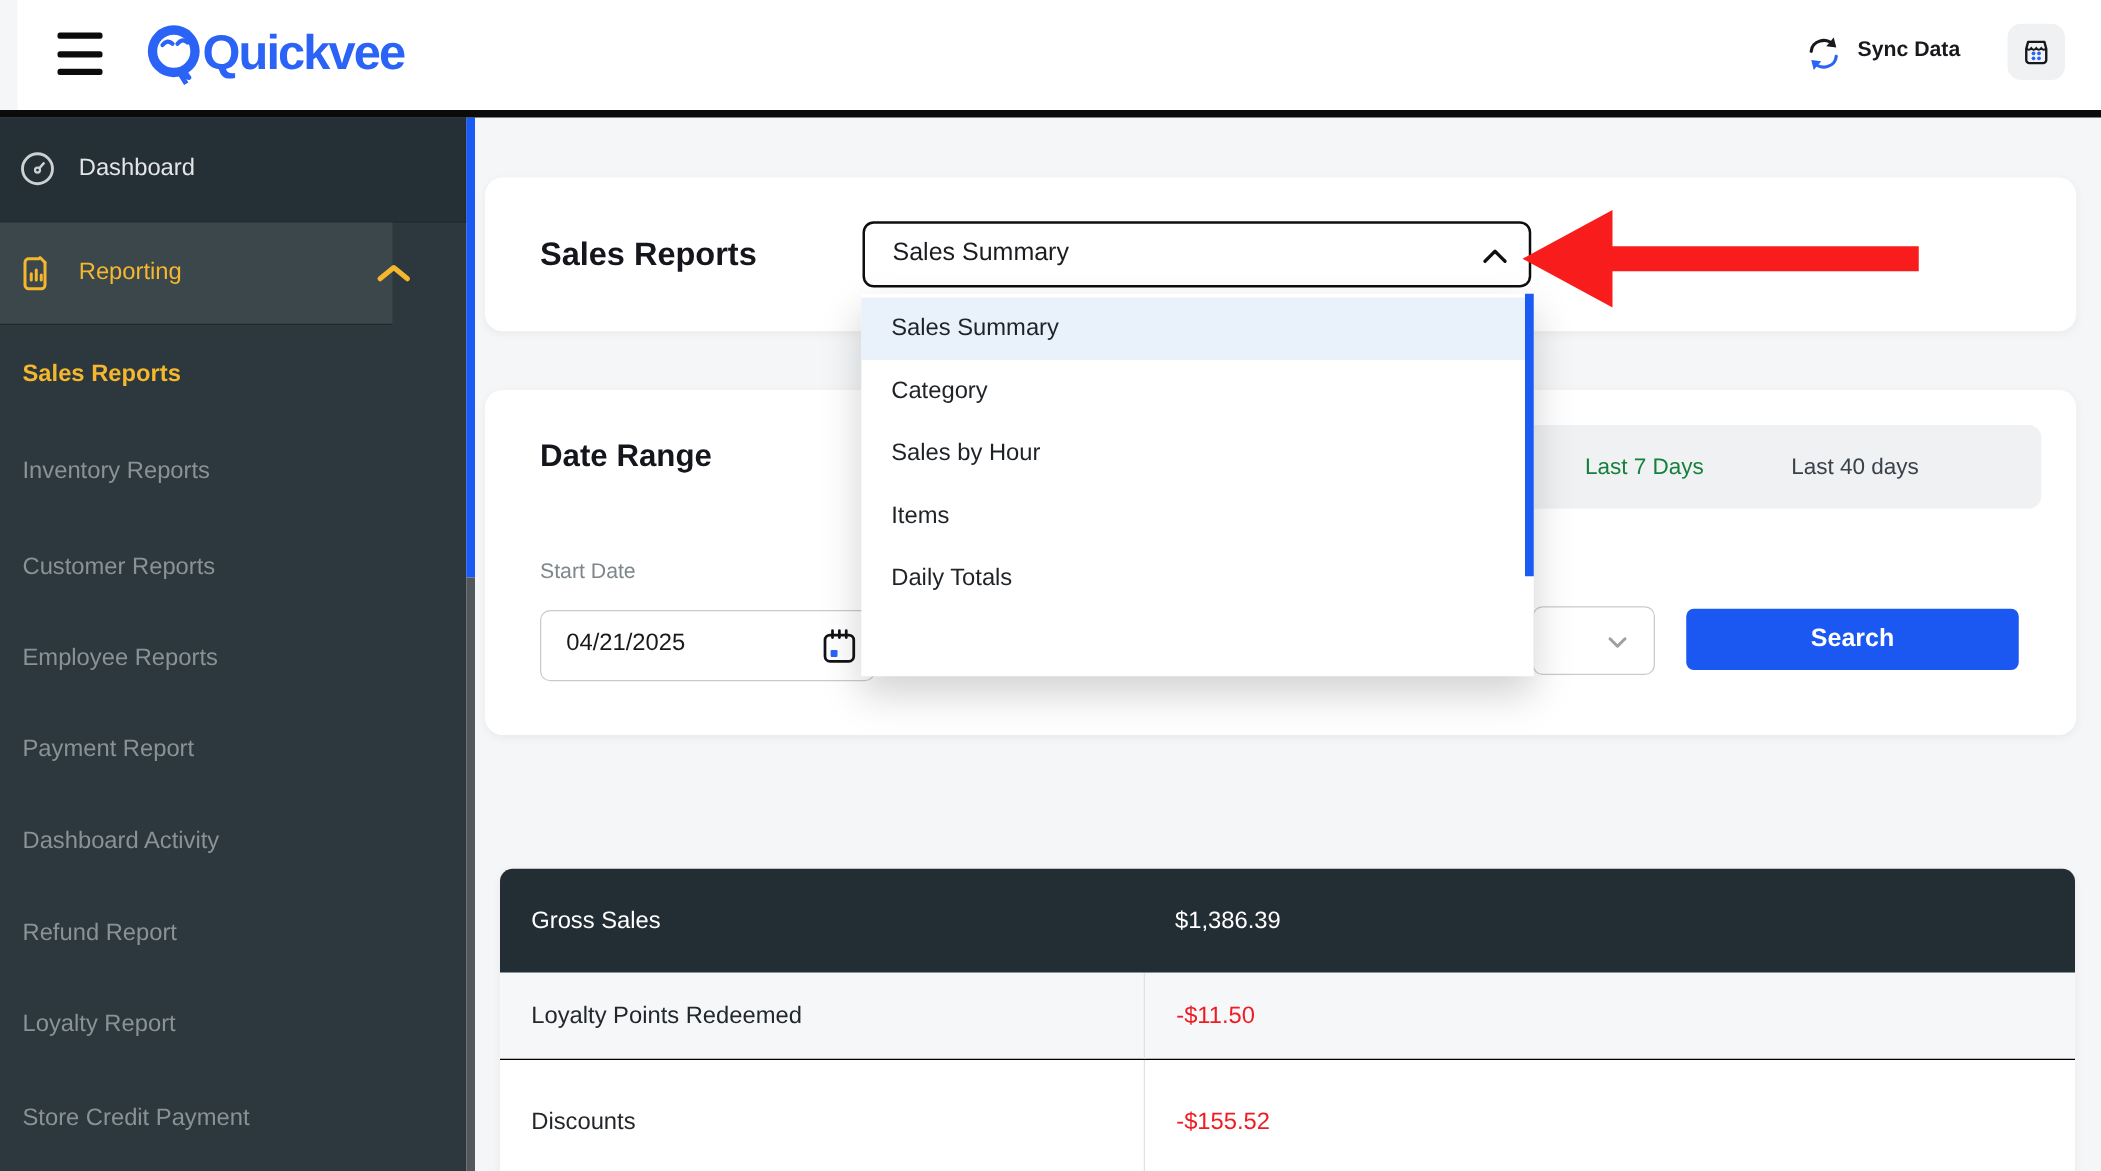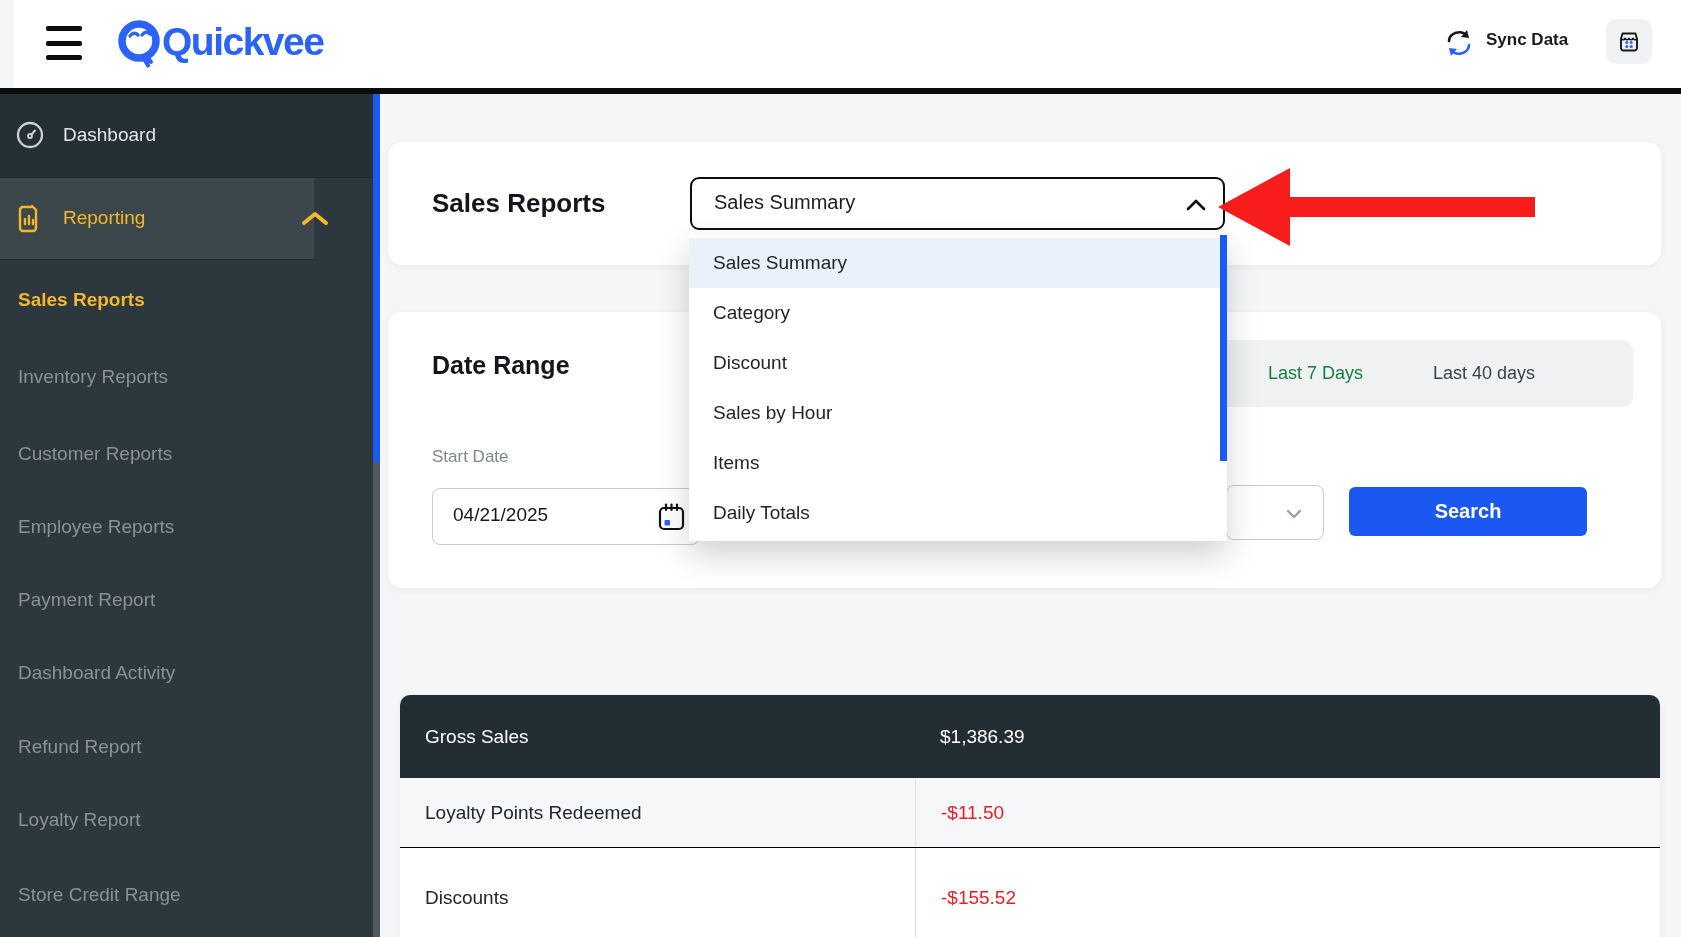--- a/index.html
+++ b/index.html
@@ -58,21 +58,21 @@
   .dr-title { position:absolute; left:432px; top:351px; font-size:25px; font-weight:bold; color:#15161c; z-index:2; }
   .quick-pill { position:absolute; left:1000px; top:340px; width:633px; height:67px; background:#f0f1f3; border-radius:10px; z-index:2; }
   .quick-7 { position:absolute; left:1268px; top:363px; font-size:18px; color:#15803d; z-index:3; cursor:pointer; }
   .quick-30 { position:absolute; left:1433px; top:363px; font-size:18px; color:#39424a; z-index:3; cursor:pointer; }
   .start-label { position:absolute; left:432px; top:447px; font-size:17px; color:#7e878b; z-index:2; }
   .date-input { position:absolute; left:432px; top:488px; width:268px; height:57px; background:#fff; border:1.5px solid #c7cbcd; border-radius:8px; z-index:2; }
   .date-value { position:absolute; left:20px; top:15px; font-size:19px; color:#16181a; }
   .cal-icon { position:absolute; right:14px; top:13px; }
   .mini-select { position:absolute; left:1226px; top:485px; width:98px; height:55px; background:#fff; border:1.5px solid #c7cbcd; border-radius:8px; z-index:2; cursor:pointer; }
   .mini-select .chev-dn { position:absolute; right:20px; top:22px; }
-  .search-btn { position:absolute; left:1349px; top:487px; width:238px; height:49px; background:#1b57f1; border:none; border-radius:6px; color:#ffffff; font-size:20px; font-weight:bold; font-family:"Liberation Sans", sans-serif; display:flex; align-items:center; justify-content:center; cursor:pointer; z-index:2; }
+  .search-btn { position:absolute; left:1349px; top:487px; width:266px; height:49px; background:#1b57f1; border:none; border-radius:6px; color:#ffffff; font-size:20px; font-weight:bold; font-family:"Liberation Sans", sans-serif; display:flex; align-items:center; justify-content:center; cursor:pointer; z-index:2; }
 
   
   .summary-table { position:absolute; left:400px; top:695px; width:1260px; z-index:1; box-shadow:0 2px 8px rgba(0,0,0,0.06); border-radius:10px 10px 0 0; }
   .st-header { height:83px; background:#232e34; border-radius:10px 10px 0 0; position:relative; }
   .st-header .st-label { position:absolute; left:25px; top:0; line-height:83px; color:#ffffff; font-size:19px; }
   .st-header .st-value { position:absolute; left:540px; top:0; line-height:83px; color:#ffffff; font-size:19px; }
   .st-row { display:flex; background:#ffffff; }
   .st-row.alt { background:#f6f7f8; border-bottom:1px solid #000000; }
   .st-row .cell-label { width:515px; display:flex; align-items:center; padding-left:25px; font-size:19px; color:#23272b; }
   .st-row .cell-value { flex:1; display:flex; align-items:center; padding-left:25px; font-size:19px; border-left:1.5px solid #dfe2e4; }
@@ -152,40 +152,39 @@
     </div>
 
     <div class="submenu-item active" style="top:193px">Sales Reports</div>
     <div class="submenu-item" style="top:270px">Inventory Reports</div>
     <div class="submenu-item" style="top:347px">Customer Reports</div>
     <div class="submenu-item" style="top:420px">Employee Reports</div>
     <div class="submenu-item" style="top:493px">Payment Report</div>
     <div class="submenu-item" style="top:566px">Dashboard Activity</div>
     <div class="submenu-item" style="top:713px">Loyalty Report</div>
     <div class="submenu-item" style="top:640px">Refund Report</div>
-    <div class="submenu-item" style="top:788px">Store Credit Range</div>
+    <div class="submenu-item" style="top:788px">Store Credit Payment</div>
   </div>
 
   <div class="vscroll-thumb"></div>
   <div class="vscroll-track"></div>
 
   <div class="card card-reports"></div>
   <div class="page-title">Sales Reports</div>
 
   <div class="report-select">
     <span class="report-select-value">Sales Summary</span>
     <svg class="chev-up" width="22" height="14" viewBox="0 0 22 14">
       <polyline points="3,11 11,3 19,11" fill="none" stroke="#101114" stroke-width="2.6" stroke-linecap="round" stroke-linejoin="round"></polyline>
     </svg>
   </div>
 
   <div class="dd-panel">
     <div class="dd-option selected">Sales Summary</div>
     <div class="dd-option">Category</div>
-    <div class="dd-option">Discount</div>
     <div class="dd-option">Sales by Hour</div>
     <div class="dd-option">Items</div>
     <div class="dd-option">Daily Totals</div>
     <div class="dd-scroll"></div>
   </div>
 
   <svg class="red-arrow" width="320" height="110" viewBox="0 0 320 110">
     <polygon points="0,54 72,15 72,44 317,44 317,64 72,64 72,93" fill="#f81c1c"></polygon>
   </svg>
 

